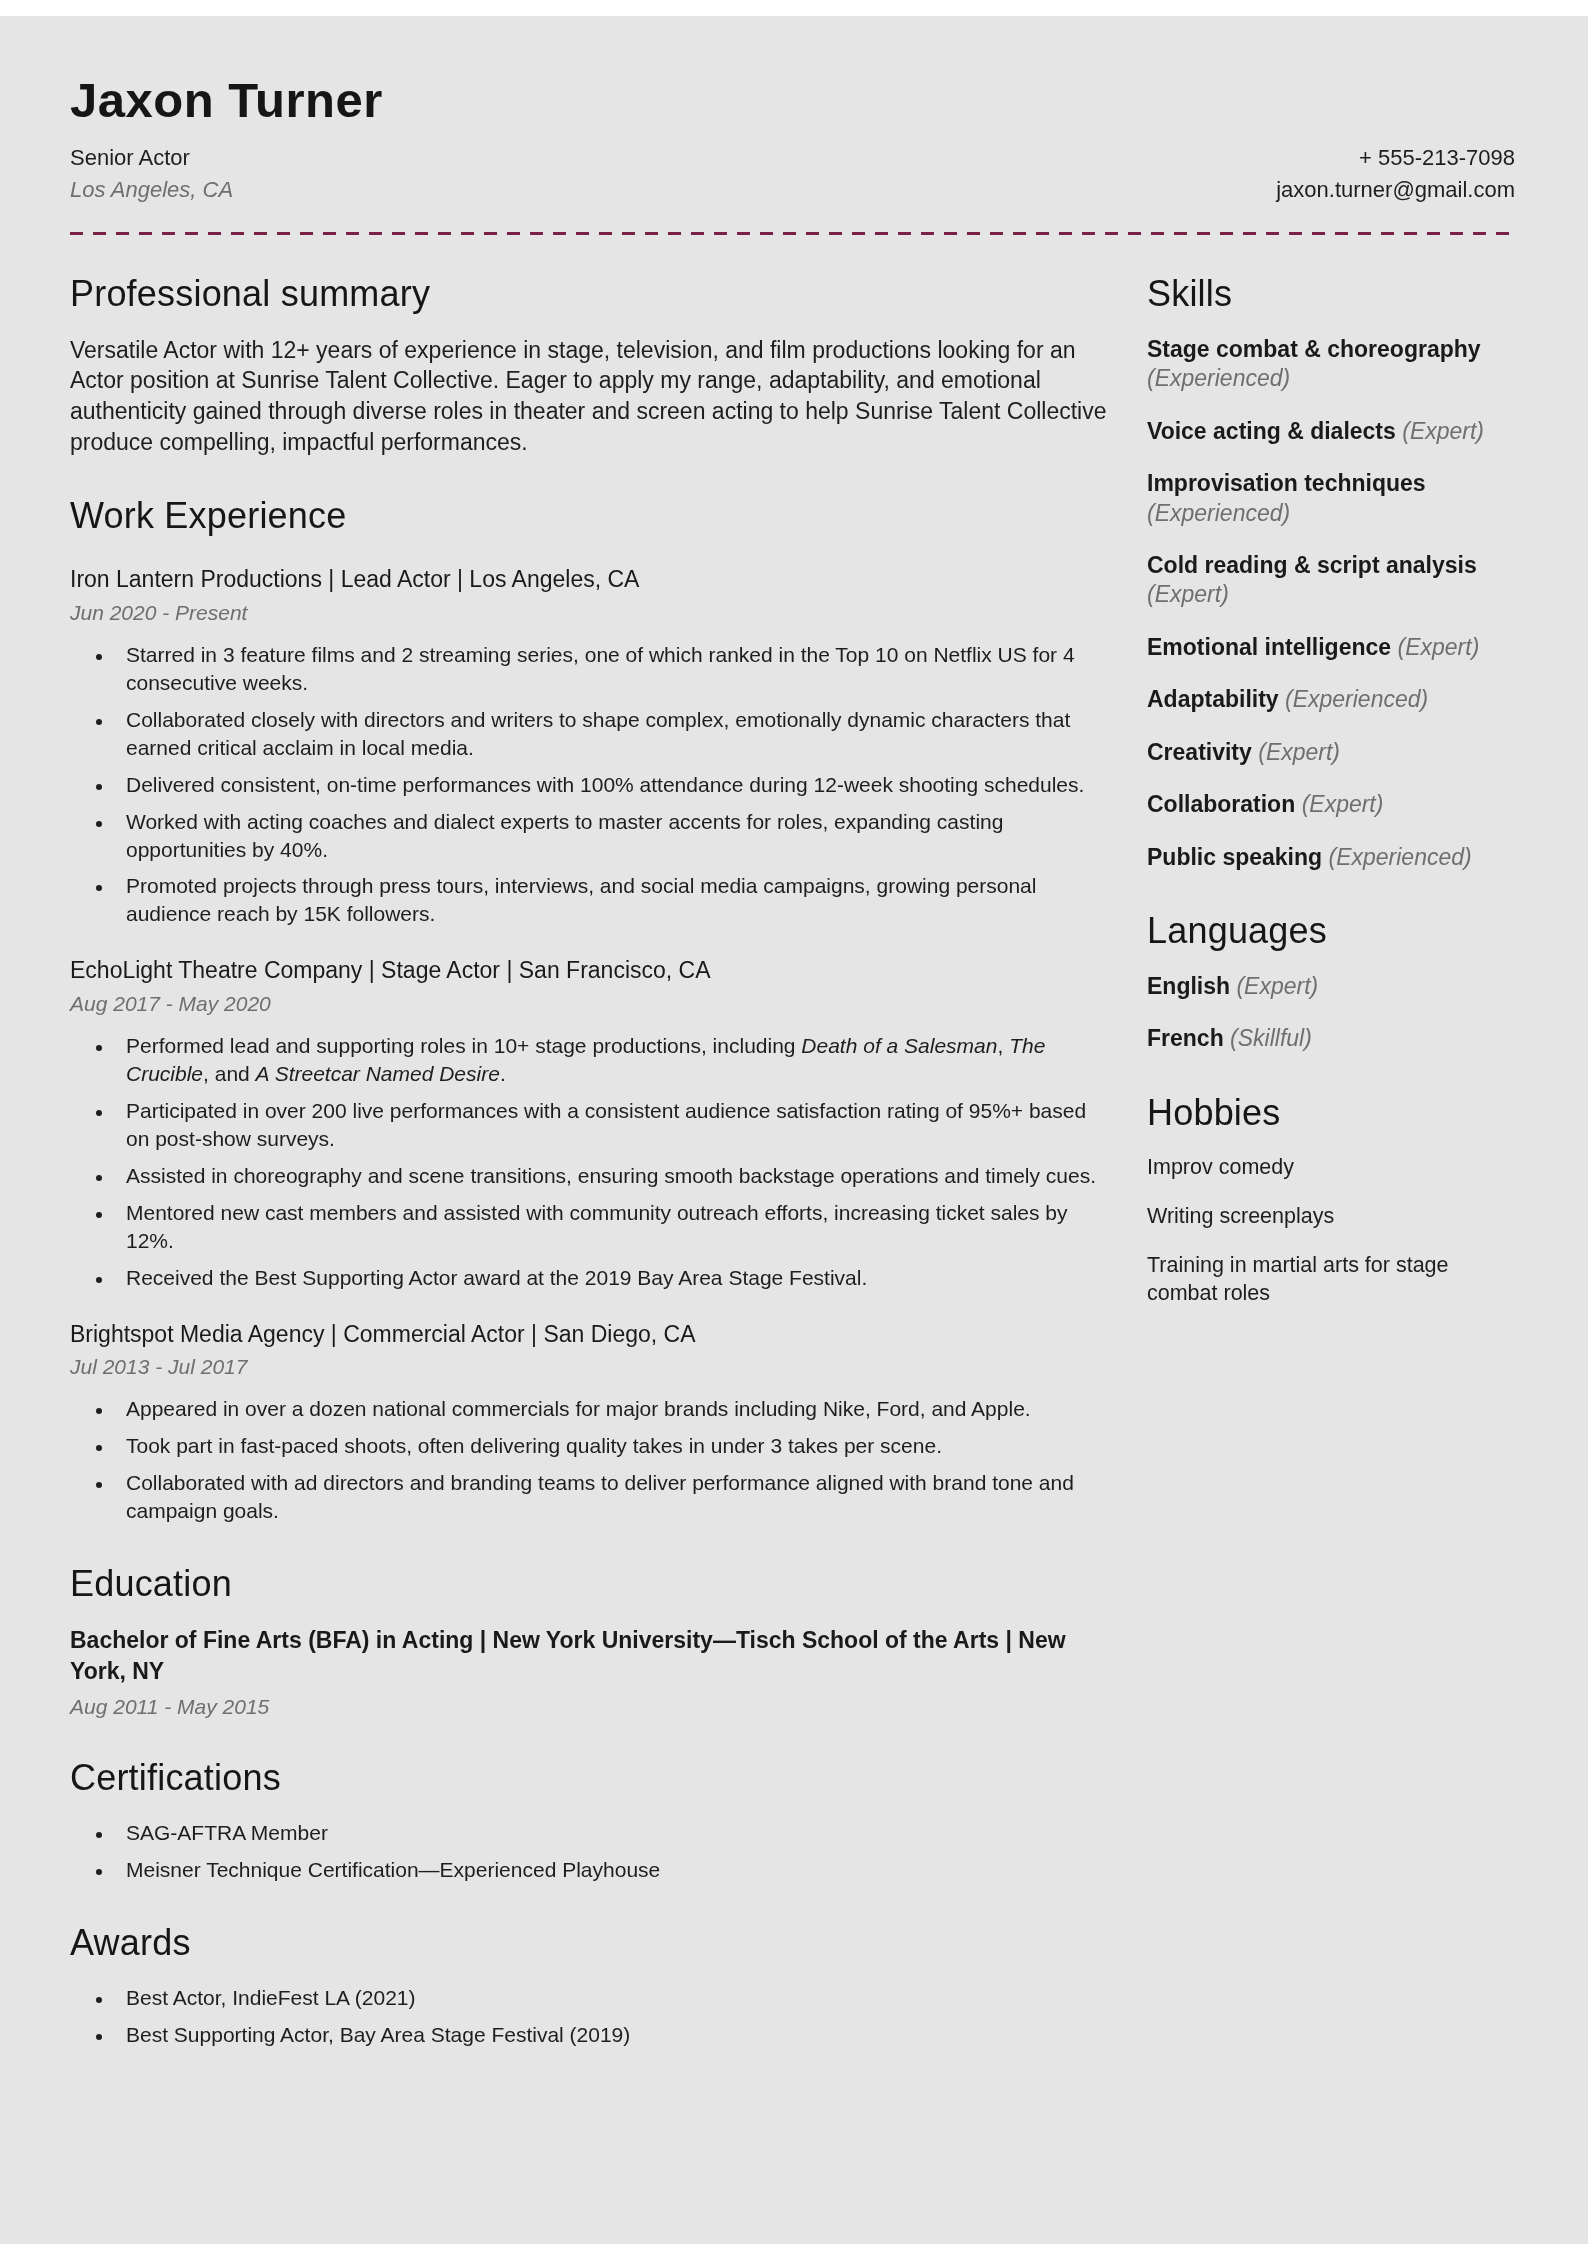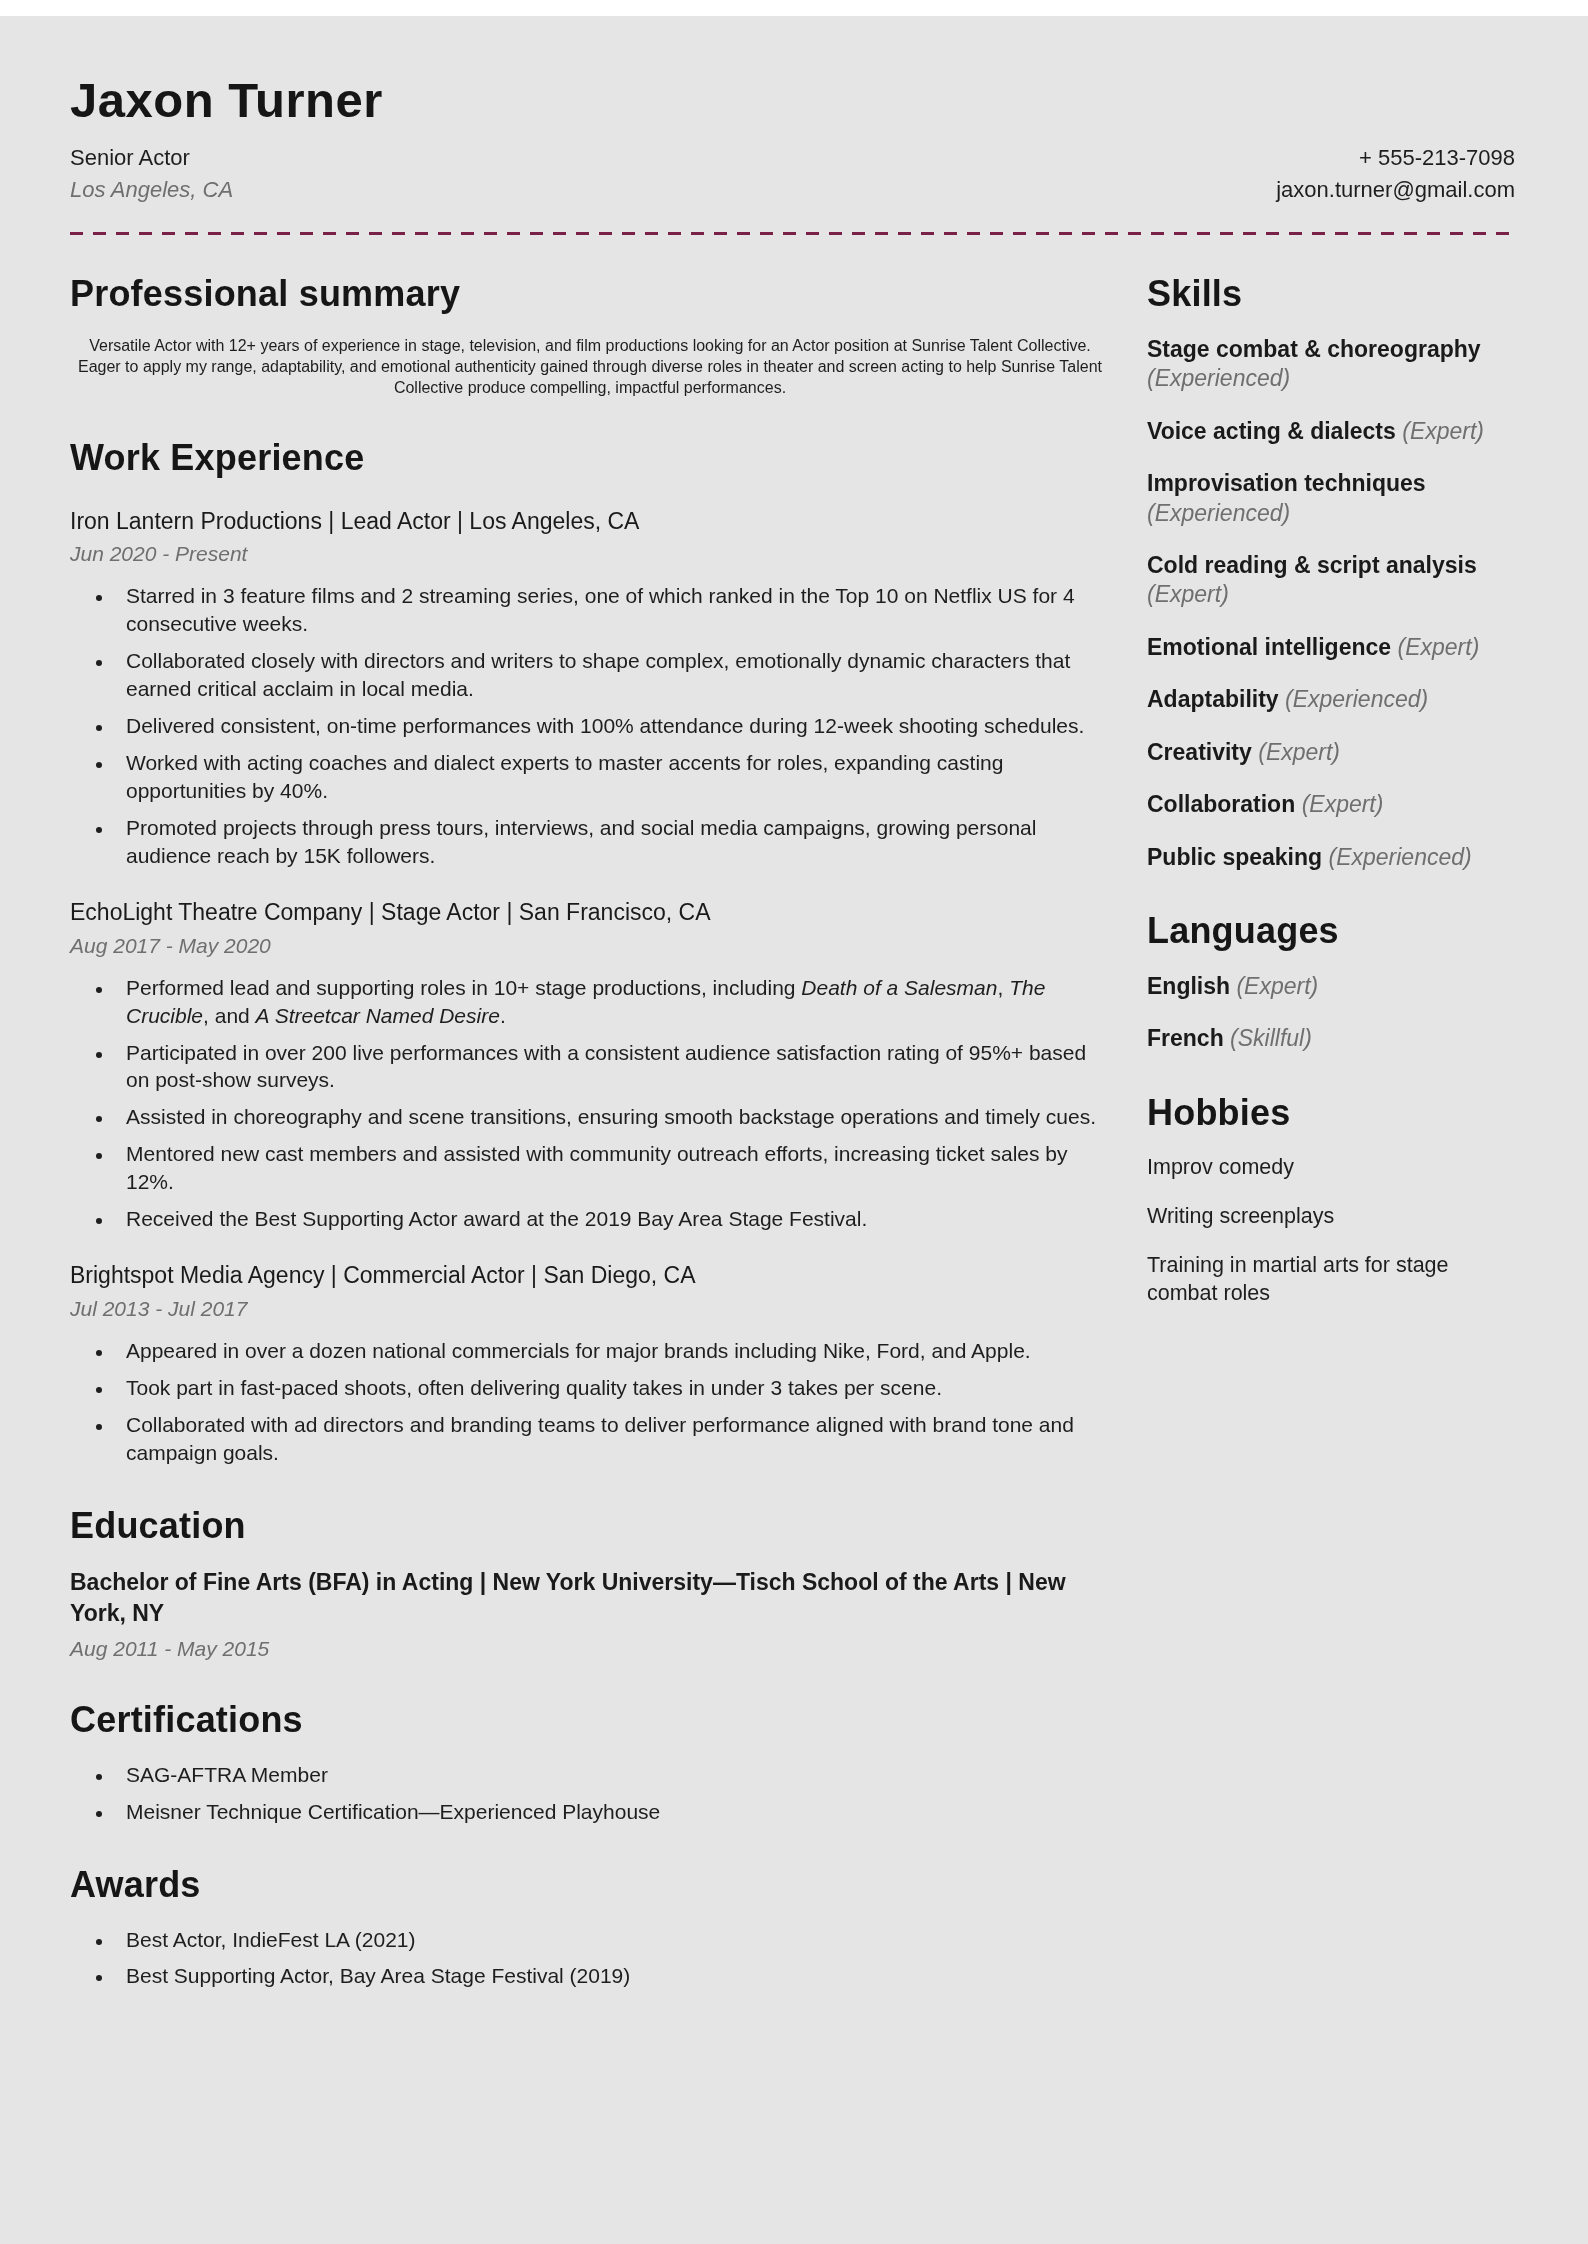--- a/index.html
+++ b/index.html
@@ -47,32 +47,31 @@
       transparent 13px, transparent 23px);
   }
 
   
   .columns { display: flex; gap: 37px; }
   .main-col { width: 1040px; flex: 0 0 1040px; }
   .side-col { flex: 1 1 auto; min-width: 0; }
 
   h2.section-heading {
     font-size: 36px;
-    font-weight: bold;
+    font-weight: normal;
     color: #161616;
     margin: 46px 0 20px 0;
     letter-spacing: 0.2px;
   }
   .columns h2.section-heading:first-child { margin-top: 38px; }
 
   .body-text {
-    font-size: 16px;
+    font-size: 23px;
     line-height: 1.33;
     margin: 0;
-    text-align: center;
   }
 
   
   .job { margin-bottom: 14px; }
   .job-title {
     font-size: 23px;
     font-weight: normal;
     margin: 28px 0 6px 0;
     line-height: 1.3;
     color: #1a1a1a;

